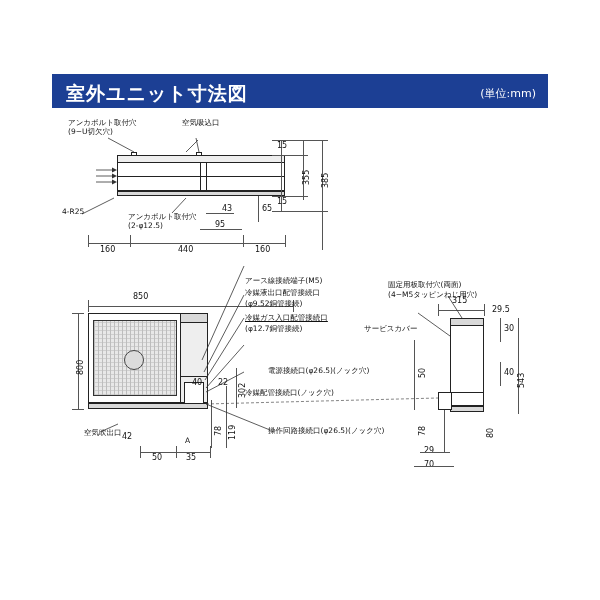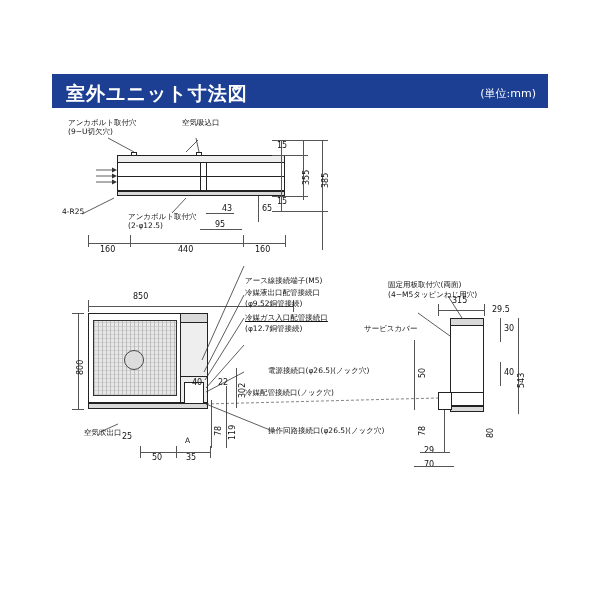--- a/index.html
+++ b/index.html
@@ -153,21 +153,21 @@
   <div class="ln hl thin" style="left:72px;top:313px;width:12px;"></div>
   <div class="ln hl thin" style="left:72px;top:409px;width:12px;"></div>
   <div class="numv" style="left:76px;top:375px;">800</div>
 
   <div class="ln hl thin" style="left:140px;top:452px;width:70px;"></div>
   <div class="ln vl thin" style="left:140px;top:446px;height:12px;"></div>
   <div class="ln vl thin" style="left:176px;top:446px;height:12px;"></div>
   <div class="ln vl thin" style="left:210px;top:446px;height:12px;"></div>
   <div class="num" style="left:152px;top:453px;">50</div>
   <div class="num" style="left:186px;top:453px;">35</div>
-  <div class="num" style="left:122px;top:432px;">25</div>
+  <div class="num" style="left:122px;top:432px;">42</div>
   <div class="lbl" style="left:185px;top:436px;">A</div>
 
   <div class="numv" style="left:214px;top:436px;">78</div>
   <div class="numv" style="left:228px;top:440px;">119</div>
   <div class="num" style="left:192px;top:378px;">40</div>
   <div class="num" style="left:218px;top:378px;">22</div>
   <div class="numv" style="left:238px;top:398px;">302</div>
 
   <div class="ln vl thin" style="left:211px;top:400px;height:48px;"></div>
   <div class="ln vl thin" style="left:226px;top:386px;height:62px;"></div>

